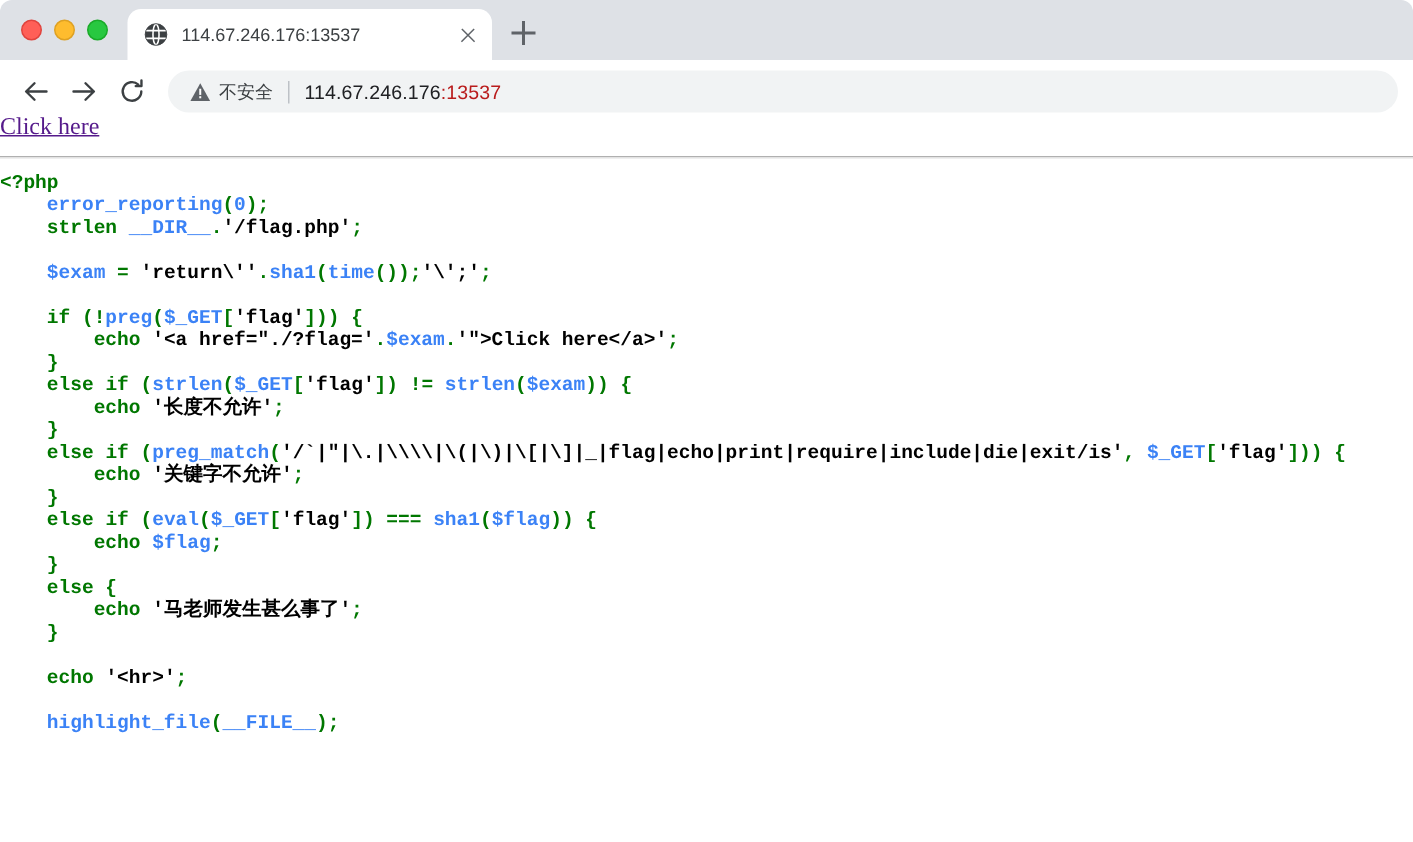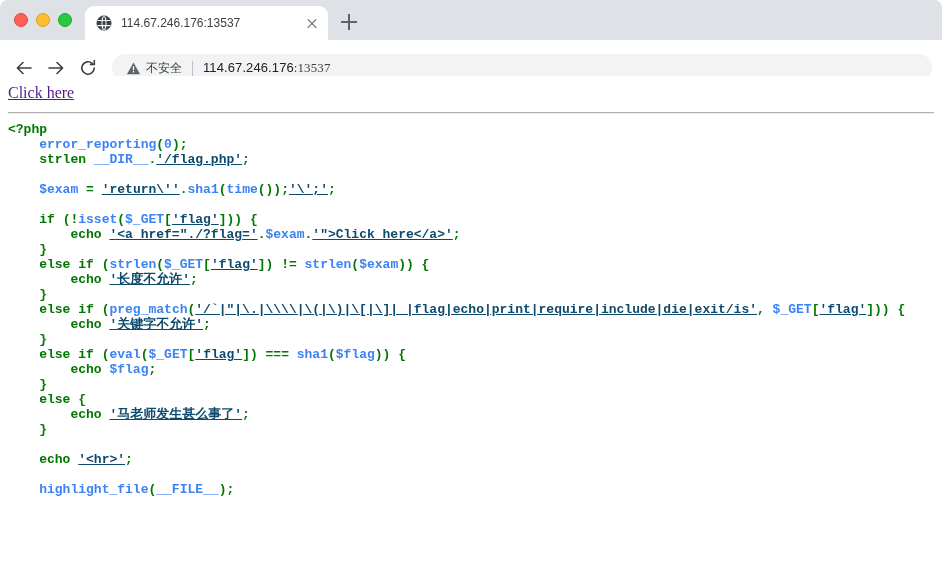--- a/index.html
+++ b/index.html
@@ -114,21 +114,21 @@
   }
   .new-tab::before { left: 3px;  top: 10.2px; width: 16px; height: 1.6px; }
   .new-tab::after  { left: 10.2px; top: 3px;  width: 1.6px; height: 16px; }
 
   
   .toolbar {
     height: 34px;
     background: #ffffff;
     display: flex;
     align-items: center;
-    padding: 11px 10px;
+    padding: 4px 10px;
     border-bottom: 1px solid #dadce0;
     box-sizing: content-box;
   }
   .nav-btn {
     width: 28px;
     height: 28px;
     margin-right: 4px;
     display: flex;
     align-items: center;
     justify-content: center;
@@ -165,34 +165,33 @@
     background: #bdc1c6;
     margin: 0 10px;
     flex: 0 0 1px;
   }
   .url-text {
     font-size: 13px;
     color: #202124;
     white-space: nowrap;
     letter-spacing: 0.1px;
   }
-  .url-text .url-port { color: #404040; font-family: Liberation Serif, serif; }
+  .url-text .url-port { color: #b91c1c; }
 
   
   .viewport {
     position: absolute;
     left: 0;
     top: 76px;
     width: 942px;
     height: 485px;
     background: #ffffff;
     overflow: hidden;
   }
   .page {
-    padding: 8px;
     box-sizing: border-box;
   }
   .click-link {
     font-family: "Liberation Serif", serif;
     font-size: 16px;
     color: #551a8b;
     text-decoration: underline;
     display: inline-block;
     line-height: 18px;
   }
@@ -208,21 +207,21 @@
     font-size: 13px;
     line-height: 15px;
     font-weight: bold;
     white-space: pre;
     color: #000000;
     margin: 0;
     letter-spacing: 0px;
   }
   .tok-default { color: #3b82f6; }
   .tok-keyword { color: #007700; }
-  .tok-string  { color: #0c4a6e; text-decoration: underline; }
+  .tok-string  { color: #000000; }
   .tok-html    { color: #000000; }
 </style>
 </head>
 <body>
 
 <div class="browser">
 
   <div class="tabstrip">
 
     <div class="traffic-lights">
@@ -295,21 +294,21 @@
       <a class="click-link" href="#">Click here</a>
 
       <hr class="page-hr">
 
       <pre class="codeblock" id="code-output"><span class="tok-keyword">&lt;?php</span>
 <span class="tok-html">    </span><span class="tok-default">error_reporting</span><span class="tok-keyword">(</span><span class="tok-default">0</span><span class="tok-keyword">);</span>
 <span class="tok-html">    </span><span class="tok-keyword">strlen</span><span class="tok-default"> </span><span class="tok-default">__DIR__</span><span class="tok-keyword">.</span><span class="tok-string">'/flag.php'</span><span class="tok-keyword">;</span>
 <span class="tok-html"></span>
 <span class="tok-html">    </span><span class="tok-default">$exam</span><span class="tok-default"> </span><span class="tok-keyword">=</span><span class="tok-default"> </span><span class="tok-string">'return\''</span><span class="tok-keyword">.</span><span class="tok-default">sha1</span><span class="tok-keyword">(</span><span class="tok-default">time</span><span class="tok-keyword">());</span><span class="tok-string">'\';'</span><span class="tok-keyword">;</span>
 <span class="tok-html"></span>
-<span class="tok-html">    </span><span class="tok-keyword">if</span><span class="tok-keyword"> (!</span><span class="tok-default">isset</span><span class="tok-keyword">(</span><span class="tok-default">$_GET</span><span class="tok-keyword">[</span><span class="tok-string">'flag'</span><span class="tok-keyword">])) {</span>
+<span class="tok-html">    </span><span class="tok-keyword">if</span><span class="tok-keyword"> (!</span><span class="tok-default">preg</span><span class="tok-keyword">(</span><span class="tok-default">$_GET</span><span class="tok-keyword">[</span><span class="tok-string">'flag'</span><span class="tok-keyword">])) {</span>
 <span class="tok-html">        </span><span class="tok-keyword">echo</span><span class="tok-default"> </span><span class="tok-string">'&lt;a href="./?flag='</span><span class="tok-keyword">.</span><span class="tok-default">$exam</span><span class="tok-keyword">.</span><span class="tok-string">'"&gt;Click here&lt;/a&gt;'</span><span class="tok-keyword">;</span>
 <span class="tok-keyword">    }</span>
 <span class="tok-html">    </span><span class="tok-keyword">else</span><span class="tok-default"> </span><span class="tok-keyword">if</span><span class="tok-keyword"> (</span><span class="tok-default">strlen</span><span class="tok-keyword">(</span><span class="tok-default">$_GET</span><span class="tok-keyword">[</span><span class="tok-string">'flag'</span><span class="tok-keyword">]) != </span><span class="tok-default">strlen</span><span class="tok-keyword">(</span><span class="tok-default">$exam</span><span class="tok-keyword">)) {</span>
 <span class="tok-html">        </span><span class="tok-keyword">echo</span><span class="tok-default"> </span><span class="tok-string">'长度不允许'</span><span class="tok-keyword">;</span>
 <span class="tok-keyword">    }</span>
 <span class="tok-html">    </span><span class="tok-keyword">else</span><span class="tok-default"> </span><span class="tok-keyword">if</span><span class="tok-keyword"> (</span><span class="tok-default">preg_match</span><span class="tok-keyword">(</span><span class="tok-string">'/`|"|\.|\\\\|\(|\)|\[|\]|_|flag|echo|print|require|include|die|exit/is'</span><span class="tok-keyword">, </span><span class="tok-default">$_GET</span><span class="tok-keyword">[</span><span class="tok-string">'flag'</span><span class="tok-keyword">])) {</span>
 <span class="tok-html">        </span><span class="tok-keyword">echo</span><span class="tok-default"> </span><span class="tok-string">'关键字不允许'</span><span class="tok-keyword">;</span>
 <span class="tok-keyword">    }</span>
 <span class="tok-html">    </span><span class="tok-keyword">else</span><span class="tok-default"> </span><span class="tok-keyword">if</span><span class="tok-keyword"> (</span><span class="tok-default">eval</span><span class="tok-keyword">(</span><span class="tok-default">$_GET</span><span class="tok-keyword">[</span><span class="tok-string">'flag'</span><span class="tok-keyword">]) === </span><span class="tok-default">sha1</span><span class="tok-keyword">(</span><span class="tok-default">$flag</span><span class="tok-keyword">)) {</span>
 <span class="tok-html">        </span><span class="tok-keyword">echo</span><span class="tok-default"> </span><span class="tok-default">$flag</span><span class="tok-keyword">;</span>

